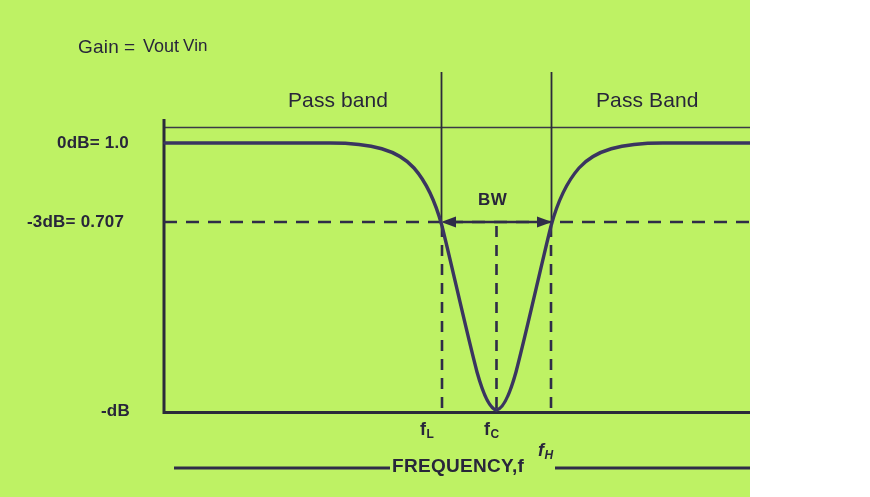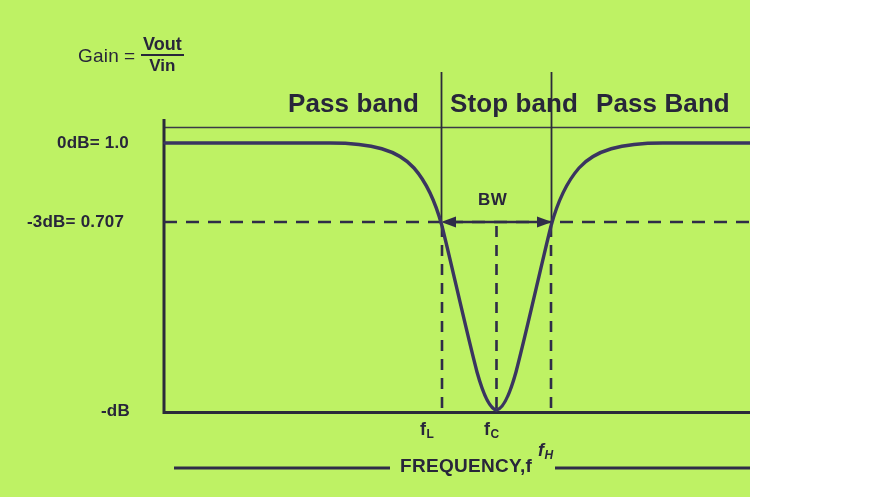--- a/index.html
+++ b/index.html
@@ -36,41 +36,38 @@
     top: 36px;
     font-size: 19px;
     display: flex;
     align-items: center;
     gap: 4px;
   }
   #gain-formula .gain-word { font-size: 19px; letter-spacing: 0.2px; }
   #gain-formula .eq { font-size: 19px; margin: 0 2px 0 1px; }
   #gain-formula .frac {
     display: inline-flex;
-    flex-direction: column;
     align-items: center;
     line-height: 1.02;
     position: relative;
     top: -1px;
-    font-weight: bold;
   }
   #gain-formula .num { font-size: 18px; padding: 0 2px; }
   #gain-formula .bar {
     width: 100%;
     height: 2px;
     background: #28263a;
     margin: 1px 0 1px 0;
   }
   #gain-formula .den { font-size: 17px; padding: 0 2px; }
 
   
   .band-label {
-    font-size: 26px;
+    font-size: 21px;
     letter-spacing: 0.1px;
-    font-weight: bold;
   }
   #band-pass-low  { left: 288px; top: 88px; }
   #band-stop      { left: 450px; top: 88px; }
   #band-pass-high { left: 596px; top: 88px; }
 
   
   .y-label { font-size: 17px; font-weight: bold; letter-spacing: 0.2px; }
   #y-label-0db  { left: 57px;  top: 133px; }
   #y-label-3db  { left: 27px;  top: 212px; }
   #y-label-mdb  { left: 101px; top: 401px; }
@@ -101,21 +98,20 @@
   #f-tick-cen  { left: 484px; top: 419px; }
   #f-tick-high { left: 538px; top: 440px; font-style: italic; }
 
   
   #x-axis-title {
     left: 392px;
     top: 455px;
     font-size: 19px;
     font-weight: bold;
     letter-spacing: 0.3px;
-    margin-left: 8px;
   }
 </style>
 </head>
 <body>
 
 <div id="root">
 
   <svg id="plot-svg" viewBox="0 0 870 497">
 
     <line x1="163" y1="127.5" x2="848" y2="127.5" stroke="#3a3a46" stroke-width="1.6"></line>
@@ -166,21 +162,20 @@
     <span class="gain-word">Gain</span>
     <span class="eq">=</span>
     <span class="frac">
       <span class="num">Vout</span>
       <span class="bar"></span>
       <span class="den">Vin</span>
     </span>
   </div>
 
   <div class="lbl band-label" id="band-pass-low">Pass band</div>
-  <div class="lbl band-label" id="band-stop">Stop band</div>
   <div class="lbl band-label" id="band-pass-high">Pass Band</div>
 
   <div class="lbl y-label" id="y-label-0db">0dB= 1.0</div>
   <div class="lbl y-label" id="y-label-3db">-3dB= 0.707</div>
   <div class="lbl y-label" id="y-label-mdb">-dB</div>
 
   <div class="lbl" id="bw-label">BW</div>
 
   <div class="lbl f-tick" id="f-tick-low"><span>f</span><sub>L</sub></div>
   <div class="lbl f-tick" id="f-tick-cen"><span>f</span><sub>C</sub></div>

